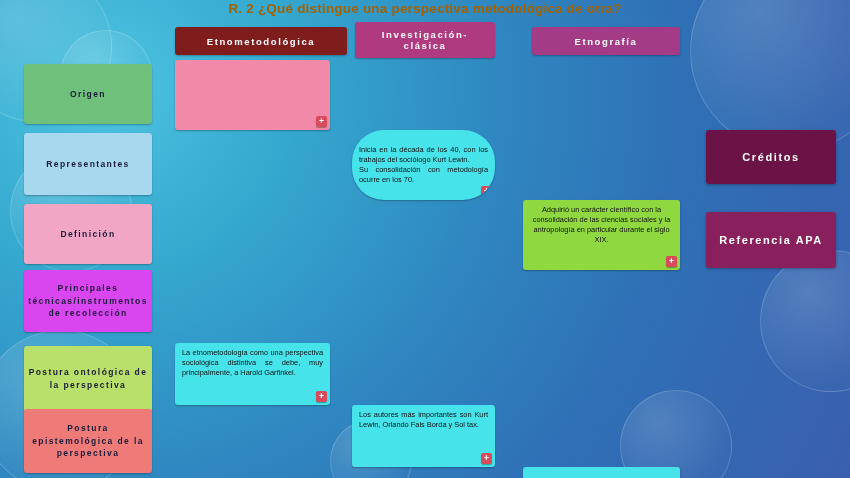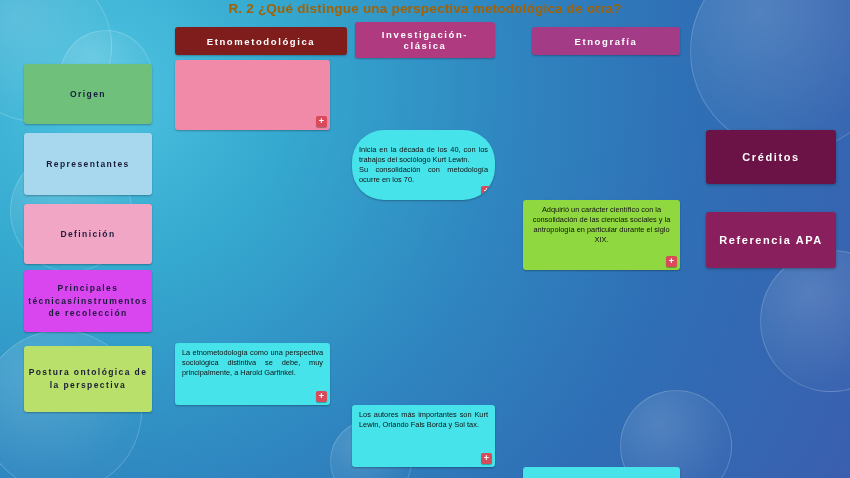--- a/index.html
+++ b/index.html
@@ -144,20 +144,23 @@
   </div>
   <div class="card rowlabel" style="left:24px;top:204px;width:128px;height:60px;background:#f2a6c6;">
     <span>Definición</span>
   </div>
   <div class="card rowlabel" style="left:24px;top:270px;width:128px;height:62px;background:#d946ef;">
     <span>Principales técnicas/instrumentos de recolección</span>
   </div>
   <div class="card rowlabel" style="left:24px;top:337px;width:128px;height:66px;background:#b9e06a;margin-top:9px;">
     <span>Postura ontológica de la perspectiva</span>
   </div>
+  <div class="card rowlabel" style="left:24px;top:409px;width:128px;height:64px;background:#ef7b78;">
+    <span>Postura epistemológica de la perspectiva</span>
+  </div>
 
   <div class="card cell" style="left:175px;top:60px;width:155px;height:70px;background:#f08aa8;">
     <span class="plus">+</span>
   </div>
   <div class="card cell" style="left:352px;top:60px;width:143px;height:70px;background:#47e3ea;white-space:pre-line;border-radius:32px;">
     <span>Inicia en la década de los 40, con los trabajos del sociólogo Kurt Lewin.
 Su consolidación con metodología ocurre en los 70.</span>
     <span class="plus">+</span>
   </div>
   <div class="card cell center" style="left:523px;top:60px;width:157px;height:70px;background:#8fd83f;">

